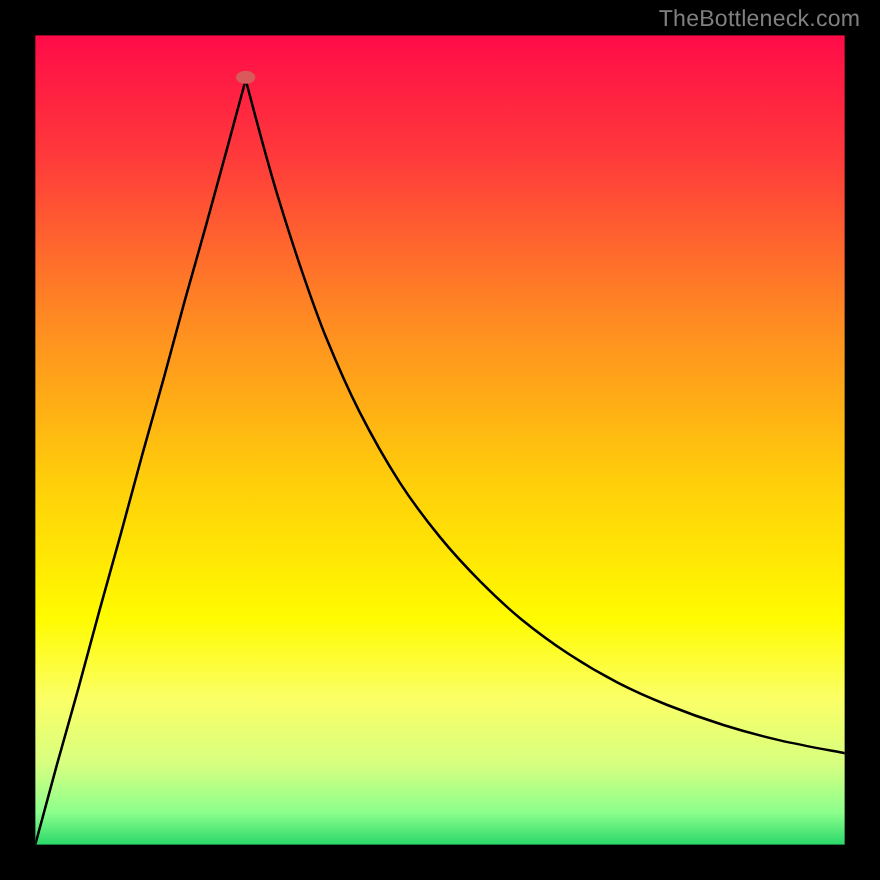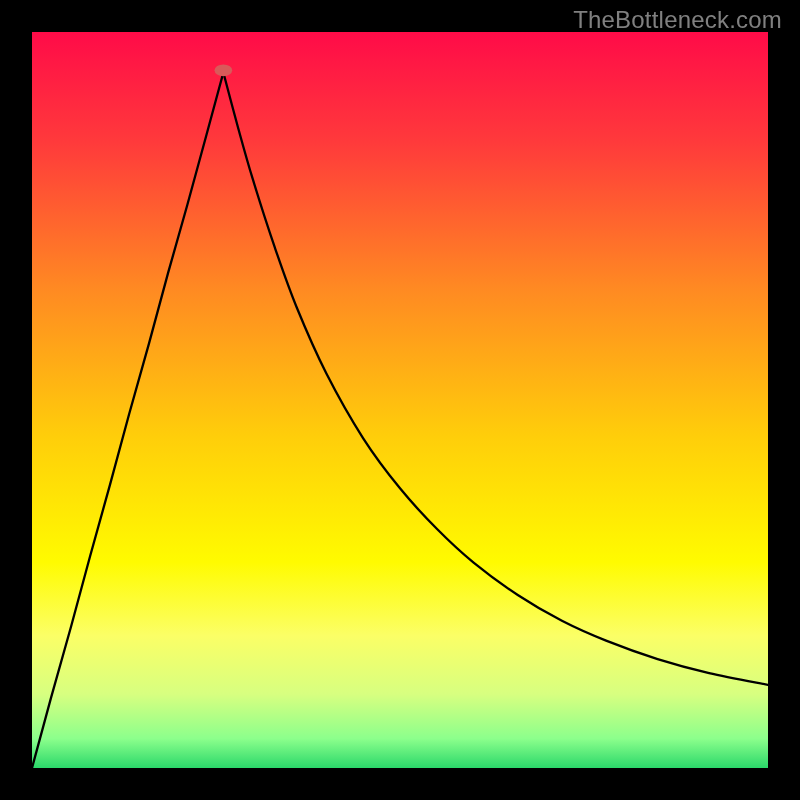--- a/index.html
+++ b/index.html
@@ -24,21 +24,21 @@
     left: 0;
     top: 0;
     width: 736px;
     height: 736px;
   }
   .watermark {
     position: absolute;
     top: 6px;
     right: 18px;
     color: #808080;
-    font-size: 24px;
+    font-size: 21px;
     font-weight: 500;
     letter-spacing: 0.2px;
     z-index: 10;
   }
 </style>
 </head>
 <body>
 
 <div class="watermark">TheBottleneck.com</div>
 

